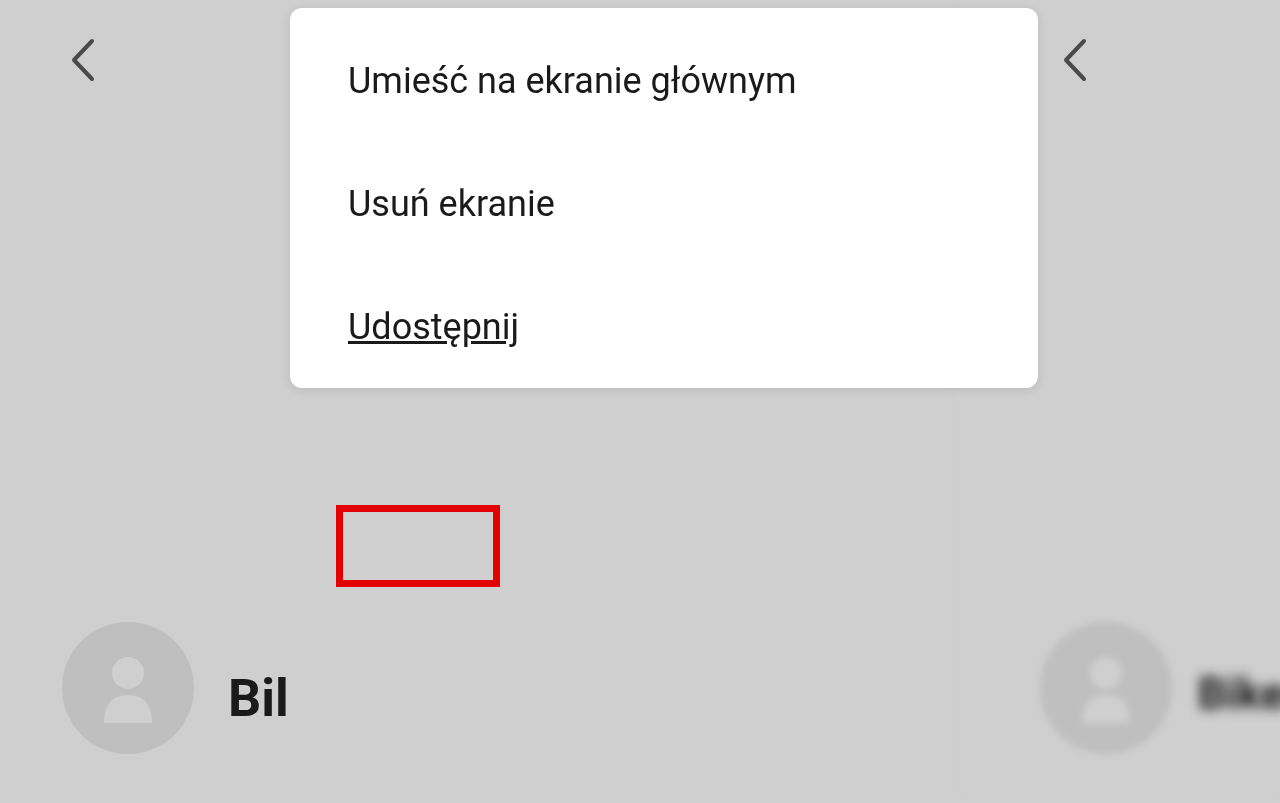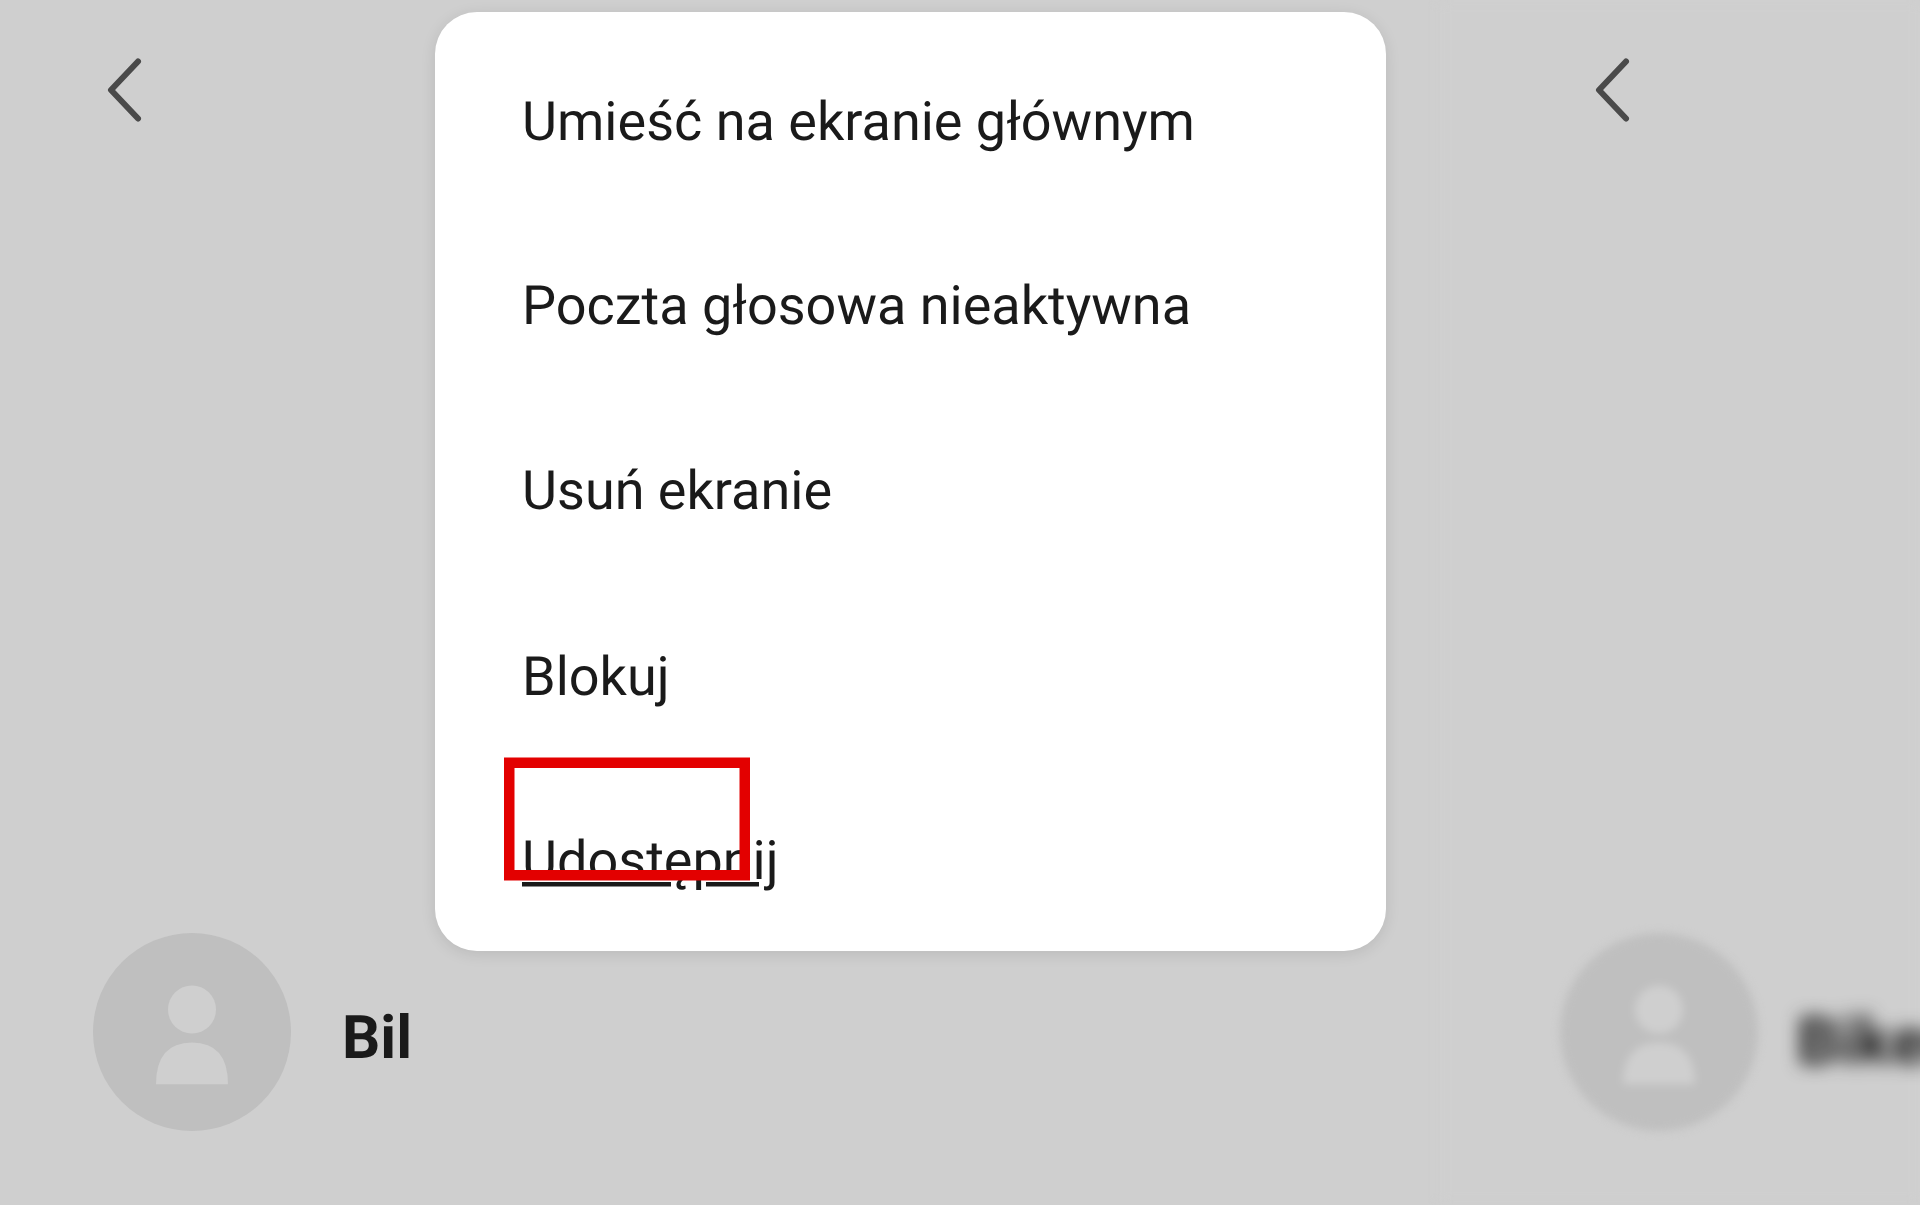--- a/index.html
+++ b/index.html
@@ -69,40 +69,40 @@
       filter: blur(3px);
     }
     .avatar-left svg, .avatar-right svg {
       width: 60px;
       height: 70px;
     }
     .name-left {
       position: absolute;
       left: 228px;
       top: 668px;
-      font-size: 40px;
+      font-size: 52px;
       font-weight: 700;
       color: #1a1a1a;
     }
     .name-right {
       position: absolute;
       left: 1198px;
       top: 668px;
       font-size: 44px;
       font-weight: 700;
       color: #1a1a1a;
       filter: blur(6px);
     }
     .modal {
       position: absolute;
       left: 290px;
       top: 8px;
-      width: 634px;
+      width: 748px;
       background: #ffffff;
-      border-radius: 28px;
+      border-radius: 12px;
       padding: 26px 0 18px 0;
       box-shadow: 0 2px 10px rgba(0,0,0,0.1);
     }
     .menu-item {
       padding: 40px 58px;
       font-size: 36px;
       color: #1a1a1a;
       line-height: 1.2;
       position: relative;
     }
@@ -157,26 +157,20 @@
   </svg>
 </div>
 
 <div class="name-right">Biker</div>
 
 <div class="modal">
   <div class="menu-item">
     <span>Umieść na ekranie głównym</span>
   </div>
   <div class="menu-item">
-    <span>Poczta głosowa nieaktywna</span>
-  </div>
-  <div class="menu-item">
     <span>Usuń ekranie</span>
-  </div>
-  <div class="menu-item">
-    <span>Blokuj</span>
   </div>
   <div class="menu-item">
     <span>Udostępnij</span>
   </div>
 </div>
 
 <div class="highlight-box"></div>
 
 </body></html>

